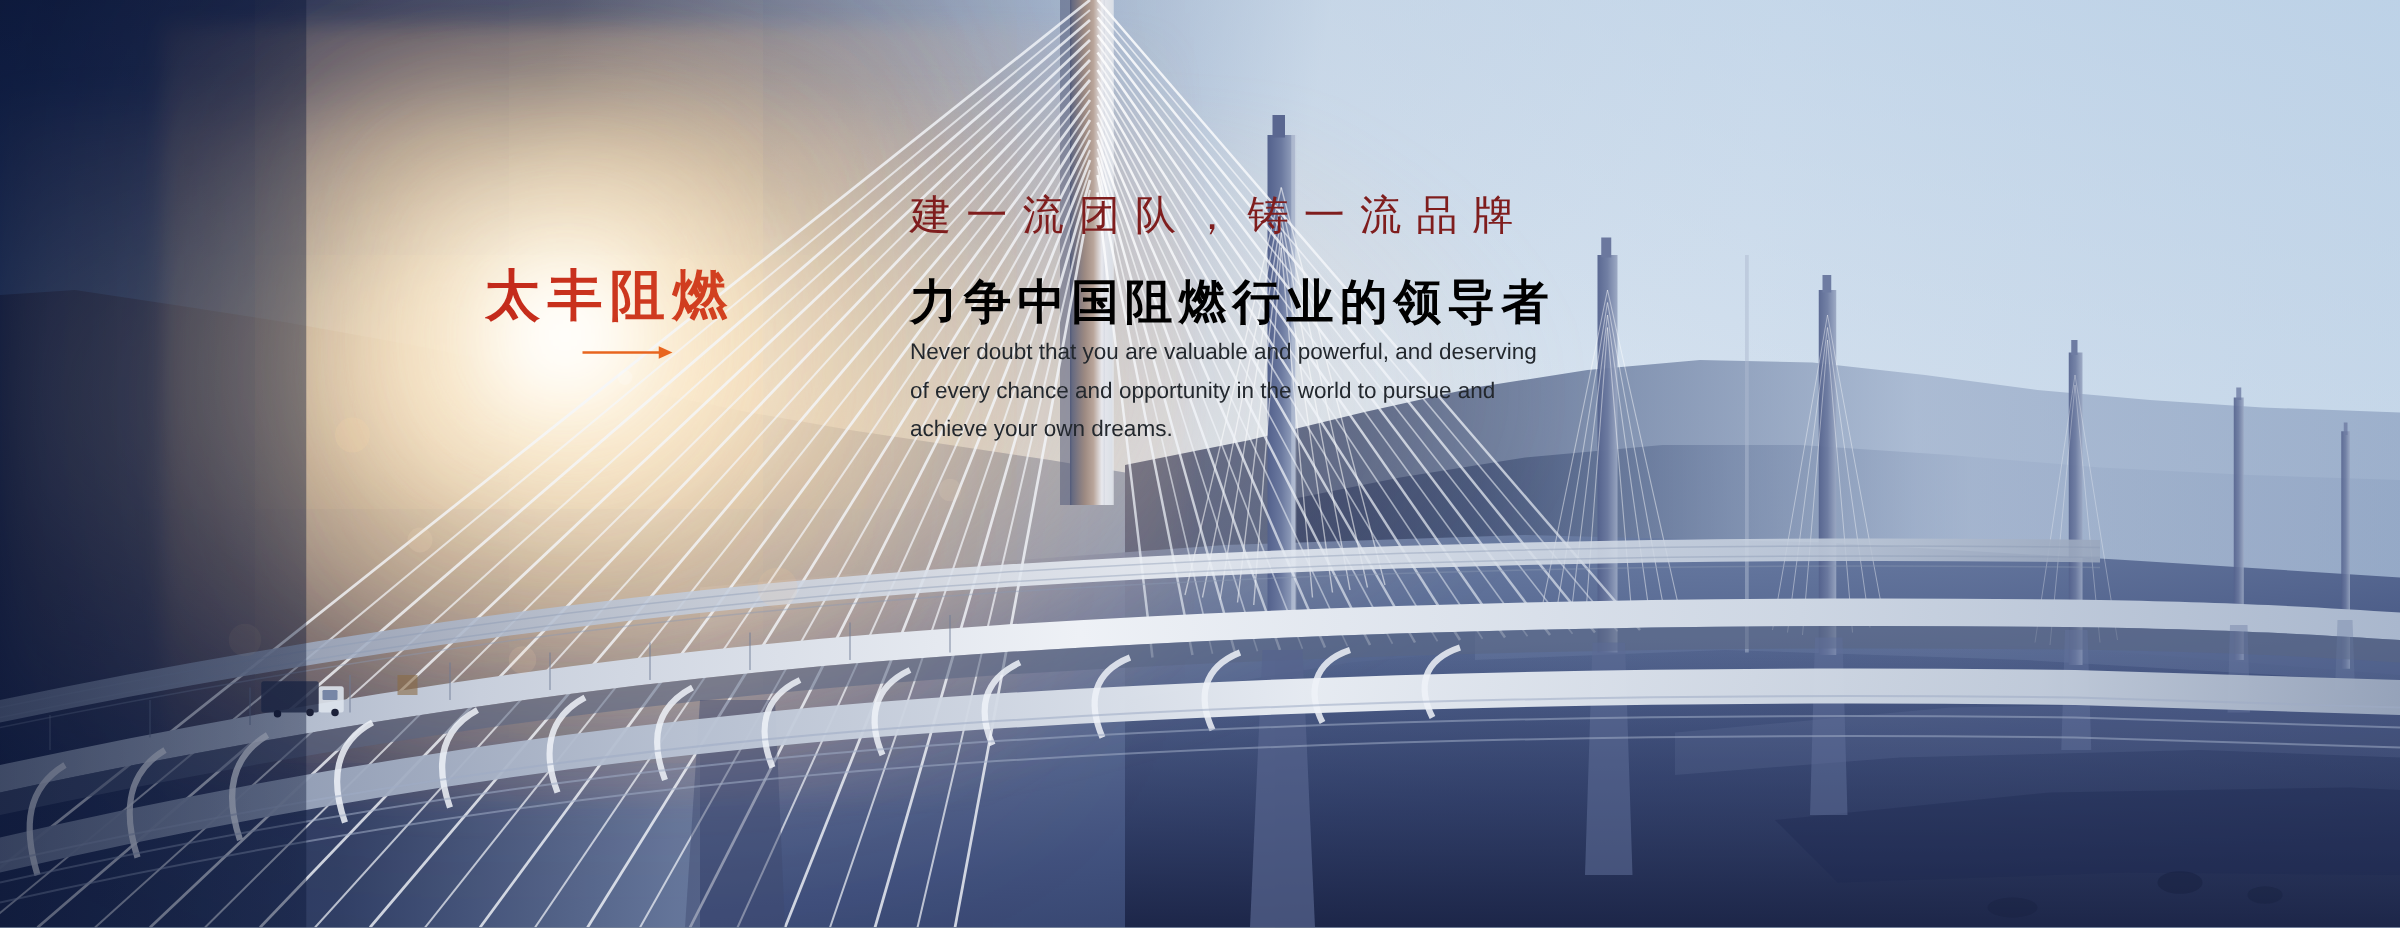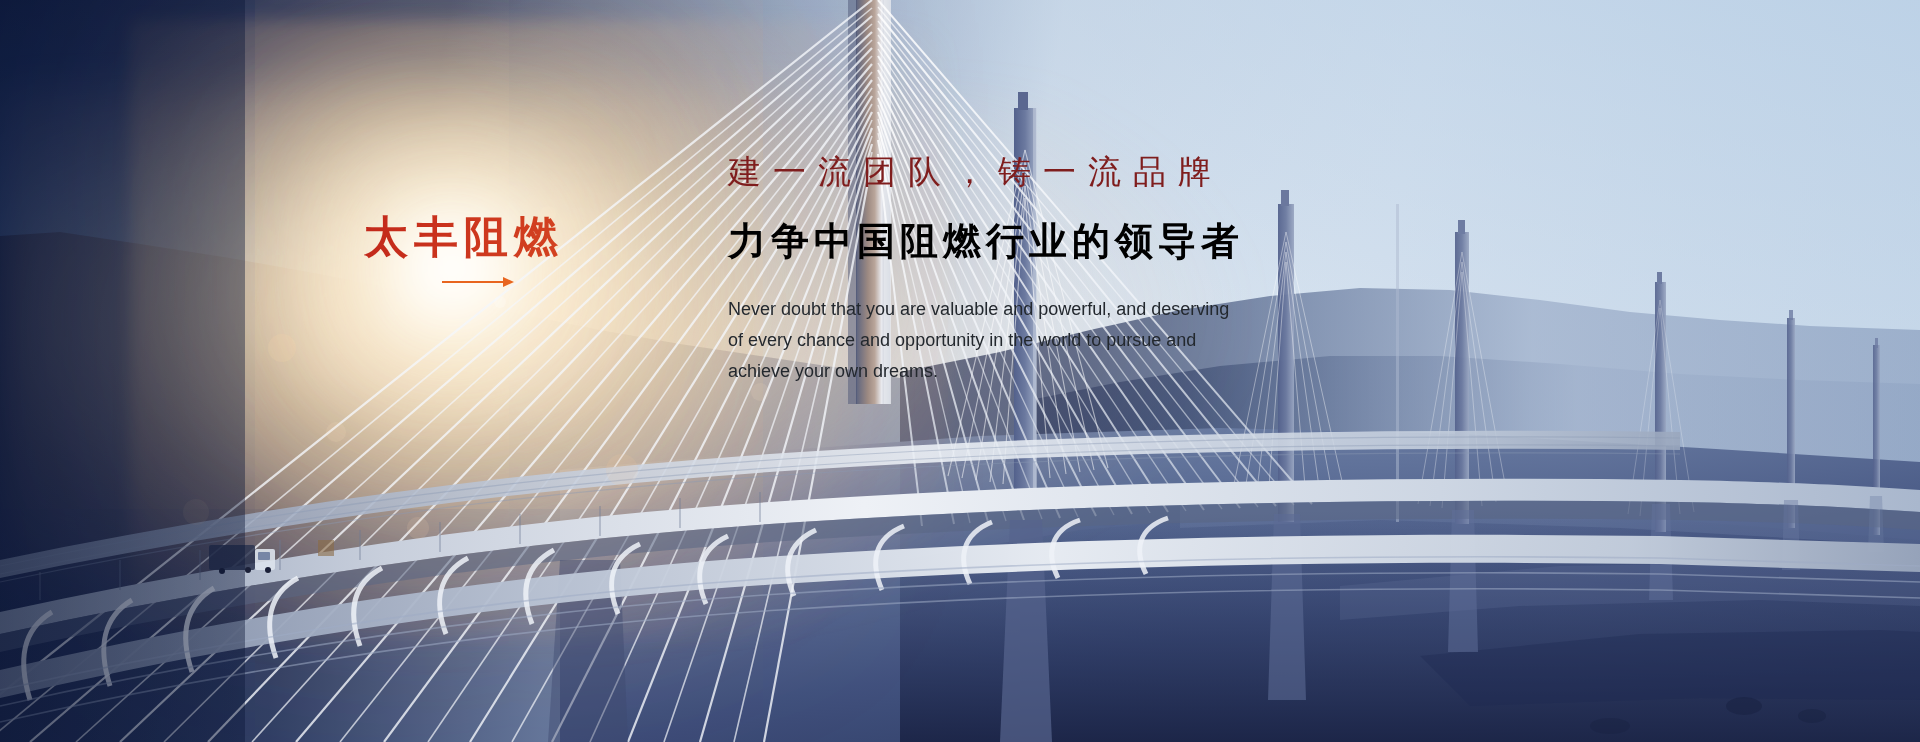--- a/index.html
+++ b/index.html
@@ -91,21 +91,21 @@
   }
   .left-shade-soft{
     position:absolute; left:0; top:0; width:245px; height:742px;
     background:linear-gradient(90deg, rgba(6,14,40,.30) 0%, rgba(6,14,40,.10) 70%, rgba(6,14,40,0) 100%);
   }
 
   
   .content{ position:absolute; inset:0; }
 
   .logo-block{
-    position:absolute; left:364px; top:214px; width:300px;
+    position:absolute; left:388px; top:214px; width:300px;
   }
   .logo-word{
     font-family:"DejaVu Sans", sans-serif;
     font-size:44px; font-weight:bold;
     letter-spacing:6px;
     color:#c6301c;
     background:linear-gradient(100deg,#c2281a 0%,#cf3a1f 45%,#d94f22 100%);
     -webkit-background-clip:text; background-clip:text;
     -webkit-text-fill-color:transparent;
     line-height:1.05;
@@ -139,21 +139,20 @@
   .headline-2{
     font-family:"DejaVu Sans", sans-serif;
     font-size:38px; font-weight:bold;
     letter-spacing:5px;
     color:#000000;
     line-height:1.3;
     margin-top:22px;
     white-space:nowrap;
   }
   .subcopy{
-    margin-top:28px;
     font-family:"Liberation Sans", sans-serif;
     font-size:18px;
     font-weight:400;
     color:#23282e;
     line-height:1.72;
     width:560px;
   }
   .subcopy div{ white-space:nowrap; }
 </style>
 </head>

